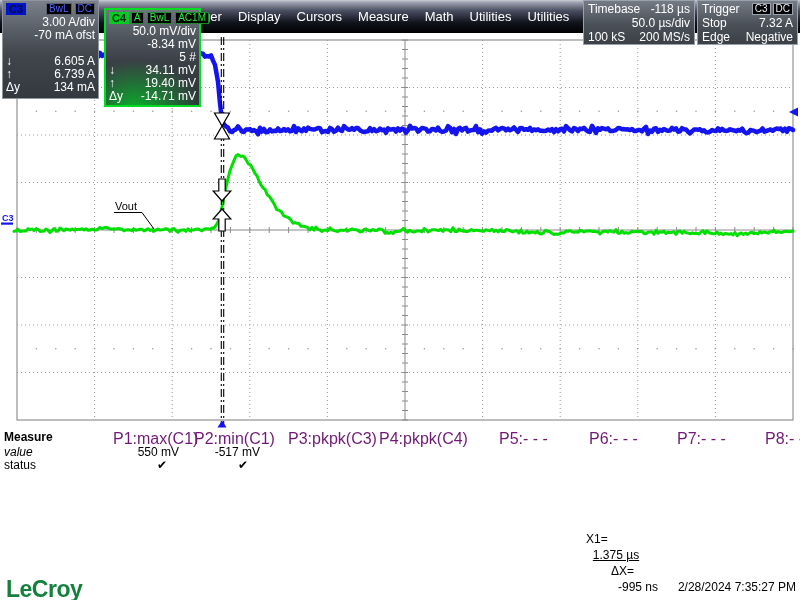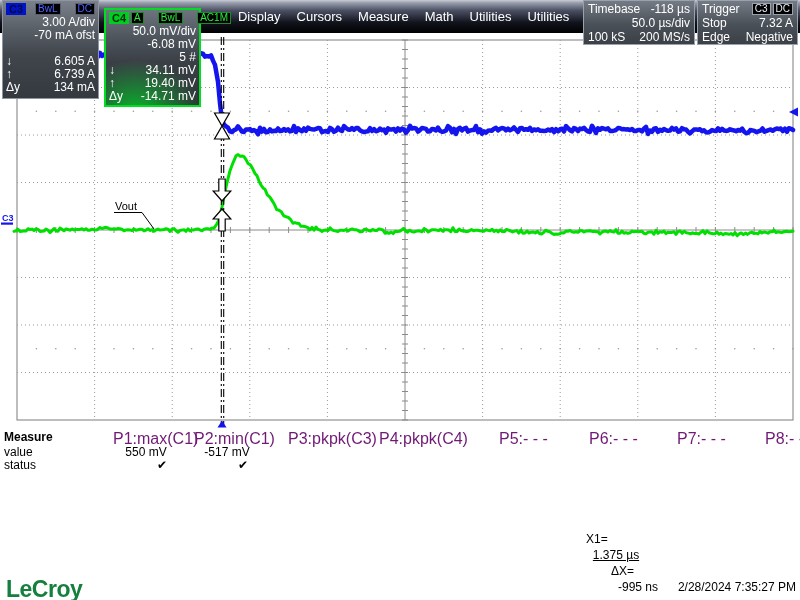--- a/index.html
+++ b/index.html
@@ -10,34 +10,34 @@
            background:linear-gradient(180deg,#c9cdd5 0%,#9aa0ae 8%,#4a4f62 32%,#12141d 68%,#000 100%);
            display:flex;align-items:center;gap:16px;padding-left:13px;box-sizing:border-box;}
   .menubar span{color:#fff;font-size:13px;cursor:default;white-space:nowrap;}
   
   #scope-svg{position:absolute;left:0;top:0;}
   
   .mtxt{position:absolute;font-size:12px;color:#000;white-space:nowrap;}
   .m-title{font-weight:bold;}
   .m-col{position:absolute;width:70px;}
   .m-col .lab{font-size:16px;color:#701a75;white-space:nowrap;}
-  .m-col .val{position:absolute;top:15px;left:0;width:66px;text-align:center;font-size:12px;}
+  .m-col .val{position:absolute;top:15px;left:0;width:66px;text-align:right;font-size:12px;}
   .m-col .sta{position:absolute;top:28px;left:0;width:66px;text-align:right;padding-right:12px;box-sizing:border-box;font-size:12px;}
   
   .chbox{position:absolute;top:480;width:97px;height:99px;box-sizing:border-box;
          background:linear-gradient(180deg,#7b818a 0%,#585e66 30%,#41464d 55%,#343940 100%);
          border:1px solid #8e96a4;color:#fff;font-size:12px;line-height:13px;padding:1px 3px;}
   #c4box{border:2px solid #00dd22;
          background:radial-gradient(ellipse 95px 75px at 32% 108%,rgba(0,215,40,.8),rgba(0,215,40,0) 70%),
                     linear-gradient(180deg,#6e747d 0%,#4e545c 30%,#3a3f46 55%,#2e3339 100%);}
   .ch-head{display:flex;align-items:center;gap:2px;height:13px;margin-bottom:1px;}
   .ch-id{font-weight:bold;font-size:11px;line-height:12px;padding:0 3px;}
   .ch-id.c3{background:#0013cc;color:#000a38;}
   .ch-id.c4{background:#00cc22;color:#002b00;}
-  .ch-badges{margin-left:auto;display:flex;gap:14px;}
+  .ch-badges{margin-left:auto;display:flex;gap:3px;}
   .badge{background:#000;font-size:10px;line-height:10px;padding:0 2px;border:1px solid #5a6070;}
   .badge.b3{color:#4e62ff;}
   .badge.b4{color:#2aee3a;border-color:#1d8a2d;}
   .ch-line{text-align:right;height:13px;}
   .ch-row{display:flex;justify-content:space-between;height:13px;}
   
   .infobox{position:absolute;top:480;height:45px;box-sizing:border-box;
            background:linear-gradient(180deg,#757b84 0%,#4a5058 55%,#3b4046 100%);
            border:1px solid #9aa2ae;color:#fff;font-size:12px;line-height:14px;padding:1px 4px;}
   #tbbox{left:583px;width:112px;}
@@ -268,21 +268,21 @@
       <path d="M789,112 L798,107.5 L798,116.5 Z" fill="#1414ee"></path>
       <text x="2" y="221" fill="#1414ee" font-size="9" font-weight="bold" font-family="&quot;Liberation Sans&quot;,sans-serif">C3</text>
       <rect x="1" y="222.5" width="12" height="2.2" fill="#1414ee"></rect>
       <text x="139" y="49" fill="#000" font-size="11" font-family="&quot;Liberation Sans&quot;,sans-serif">Iout</text>
       <line x1="138" y1="51.5" x2="174" y2="51.5" stroke="#000" stroke-width="1"></line>
       <text x="115" y="210" fill="#000" font-size="11" font-family="&quot;Liberation Sans&quot;,sans-serif">Vout</text>
       <polyline points="114,212.5 142,212.5 154,229" fill="none" stroke="#000" stroke-width="1"></polyline>
     </svg>
 
   <div class="mtxt m-title" style="left:4px;top:430px;">Measure</div>
-  <div class="mtxt" style="left:4px;top:445px;">value</div>
+  <div class="mtxt" style="left:4px;top:445px;font-style:italic;">value</div>
   <div class="mtxt" style="left:4px;top:458px;">status</div>
   <div id="measure-cols">
       <div class="m-col" style="left: 113px; top: 430px;">
         <div class="lab">P1:max(C1)</div>
         <div class="val">550 mV</div>
         <div class="sta">✔</div>
       </div>
       <div class="m-col" style="left: 194px; top: 430px;">
         <div class="lab">P2:min(C1)</div>
         <div class="val">-517 mV</div>
@@ -348,21 +348,21 @@
   <div class="chbox" id="c4box" style="left:104px;margin-top:8px;">
     <div class="ch-head">
       <span class="ch-id c4">C4</span>
       <span class="ch-badges" id="c4badges">
           <span class="badge b4">A</span>
           <span class="badge b4">BwL</span>
           <span class="badge b4">AC1M</span>
         </span>
     </div>
     <div class="ch-line">50.0 mV/div</div>
-    <div class="ch-line">-6.08 mV</div>
+    <div class="ch-line">-8.34 mV</div>
     <div class="ch-line">5 #</div>
     <div class="ch-row">
         <span>↓</span>
         <span>34.11 mV</span>
       </div>
     <div class="ch-row">
         <span>↑</span>
         <span>19.40 mV</span>
       </div>
     <div class="ch-row">

